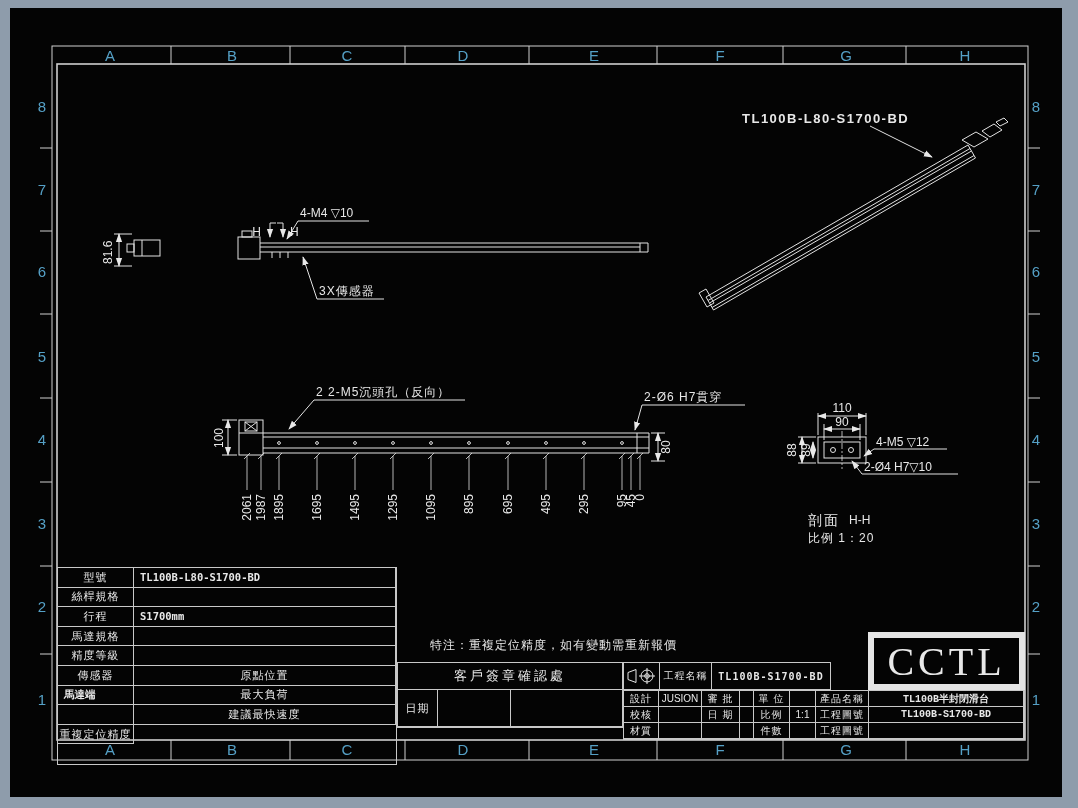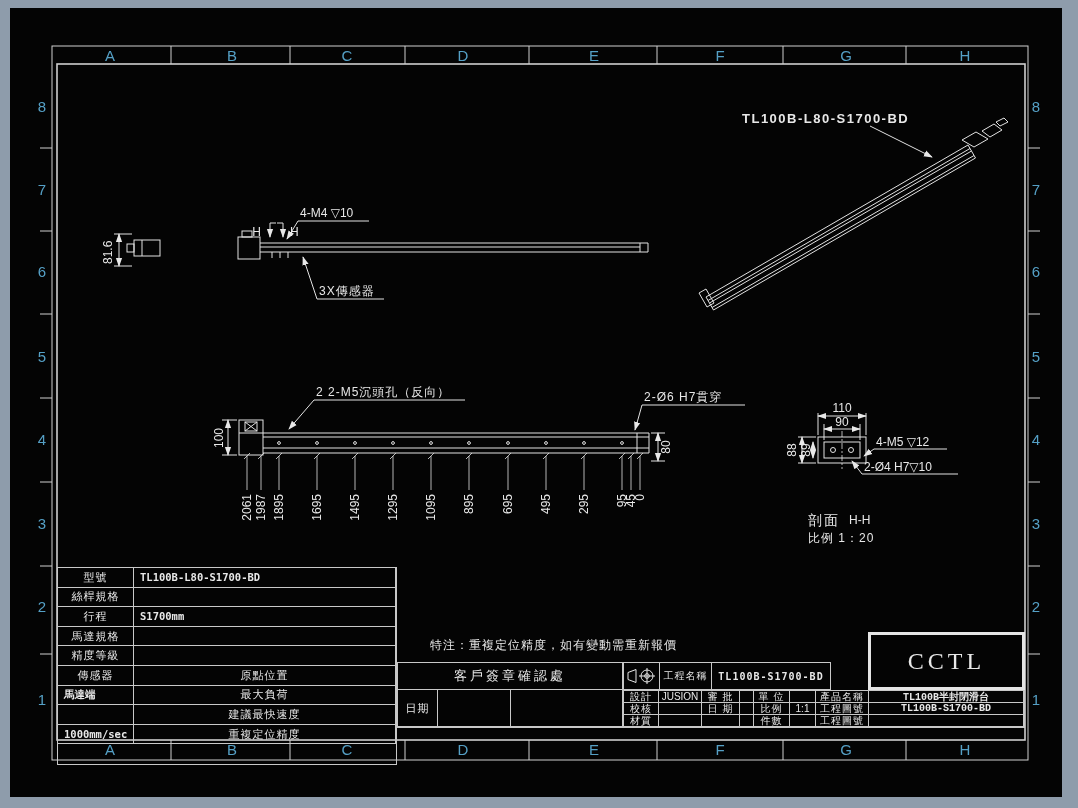--- a/index.html
+++ b/index.html
@@ -16,26 +16,26 @@
 .spec-table>div{border-right:1px solid #c8c8c8;border-bottom:1px solid #c8c8c8;display:flex;align-items:center;white-space:nowrap;overflow:hidden}
 .sl{justify-content:center;letter-spacing:1px}
 .sv{padding-left:6px;font-family:"DejaVu Sans Mono",monospace;font-weight:bold;font-size:10.5px}
 .note{left:430px;top:637px;font-size:12px;letter-spacing:1px}
 .sig{left:397px;top:662px;width:226px;height:66px;border:1px solid #c8c8c8;display:flex;flex-direction:column}
 .sig-title{height:27px;border-bottom:1px solid #c8c8c8;display:flex;align-items:center;justify-content:center;font-size:13px;letter-spacing:3px}
 .sig-row{flex:1;display:grid;grid-template-columns:40px 73px 1fr}
 .sig-row>div{border-right:1px solid #c8c8c8;border-bottom:1px solid #c8c8c8;display:flex;align-items:center;justify-content:center;font-size:11px;letter-spacing:1px}
 .sig-row>div:last-child{border-right:0}
 .tb{left:623px;top:632px;width:402px;height:108px}
-.tb-logo{position:absolute;left:245px;top:0;width:157px;height:58px;border:3px solid #e5e5e5;display:flex;align-items:center;justify-content:center;font-family:"Liberation Serif",serif;font-size:24px;letter-spacing:4px}
+.tb-logo{position:absolute;left:245px;top:0;width:157px;height:58px;border:6px solid #e5e5e5;display:flex;align-items:center;justify-content:center;font-family:"Liberation Serif",serif;font-size:40px;letter-spacing:4px}
 .tb-rowA{position:absolute;left:0;top:30px;width:208px;height:28px;border:1px solid #c8c8c8;display:grid;grid-template-columns:36px 52px 1fr}
 .tb-rowA>div{border-right:1px solid #c8c8c8;display:flex;align-items:center;justify-content:center;font-size:10px;letter-spacing:1px;white-space:nowrap;overflow:hidden}
 .tb-rowA>div:last-child{border-right:0}
 .tbA-val{font-family:"DejaVu Sans Mono",monospace;font-weight:bold;font-size:11px}
-.tb-grid{position:absolute;left:0;top:58px;width:402px;height:38px;border:1px solid #c8c8c8;display:grid;grid-template-columns:35px 43px 38px 14px 36px 26px 53px 1fr;grid-template-rows:repeat(3,1fr)}
+.tb-grid{position:absolute;left:0;top:58px;width:402px;height:50px;border:1px solid #c8c8c8;display:grid;grid-template-columns:35px 43px 38px 14px 36px 26px 53px 1fr;grid-template-rows:repeat(3,1fr)}
 .tb-grid>div{border-right:1px solid #c8c8c8;border-bottom:1px solid #c8c8c8;display:flex;align-items:center;justify-content:center;font-size:10px;white-space:nowrap;overflow:hidden}
 .tb-lab{letter-spacing:1px}
 .tb-valb{font-family:Liberation Mono, monospace;font-weight:bold;font-size:10.5px}
 </style>
 </head>
 <body>
 
 <div id="canvas"></div>
 
 <svg class="draw" width="1078" height="808" viewBox="0 0 1078 808">
@@ -209,21 +209,20 @@
 <div class="sl">馬達規格</div>
 <div class="sv"></div>
 <div class="sl">精度等級</div>
 <div class="sv"></div>
 <div class="sl">傳感器</div>
 <div class="sl">原點位置</div>
 <div class="sv">馬達端</div>
 <div class="sl">最大負荷</div>
 <div class="sv"></div>
 <div class="sl">建議最快速度</div>
-<div class="sv">1000mm/sec</div>
 <div class="sl">重複定位精度</div>
 </div>
 
 <div class="ov note">特注：重複定位精度，如有變動需重新報價</div>
 
 <div class="ov sig">
 <div class="sig-title">客戶簽章確認處</div>
 <div class="sig-row">
 <div>日期</div>
 <div></div>

